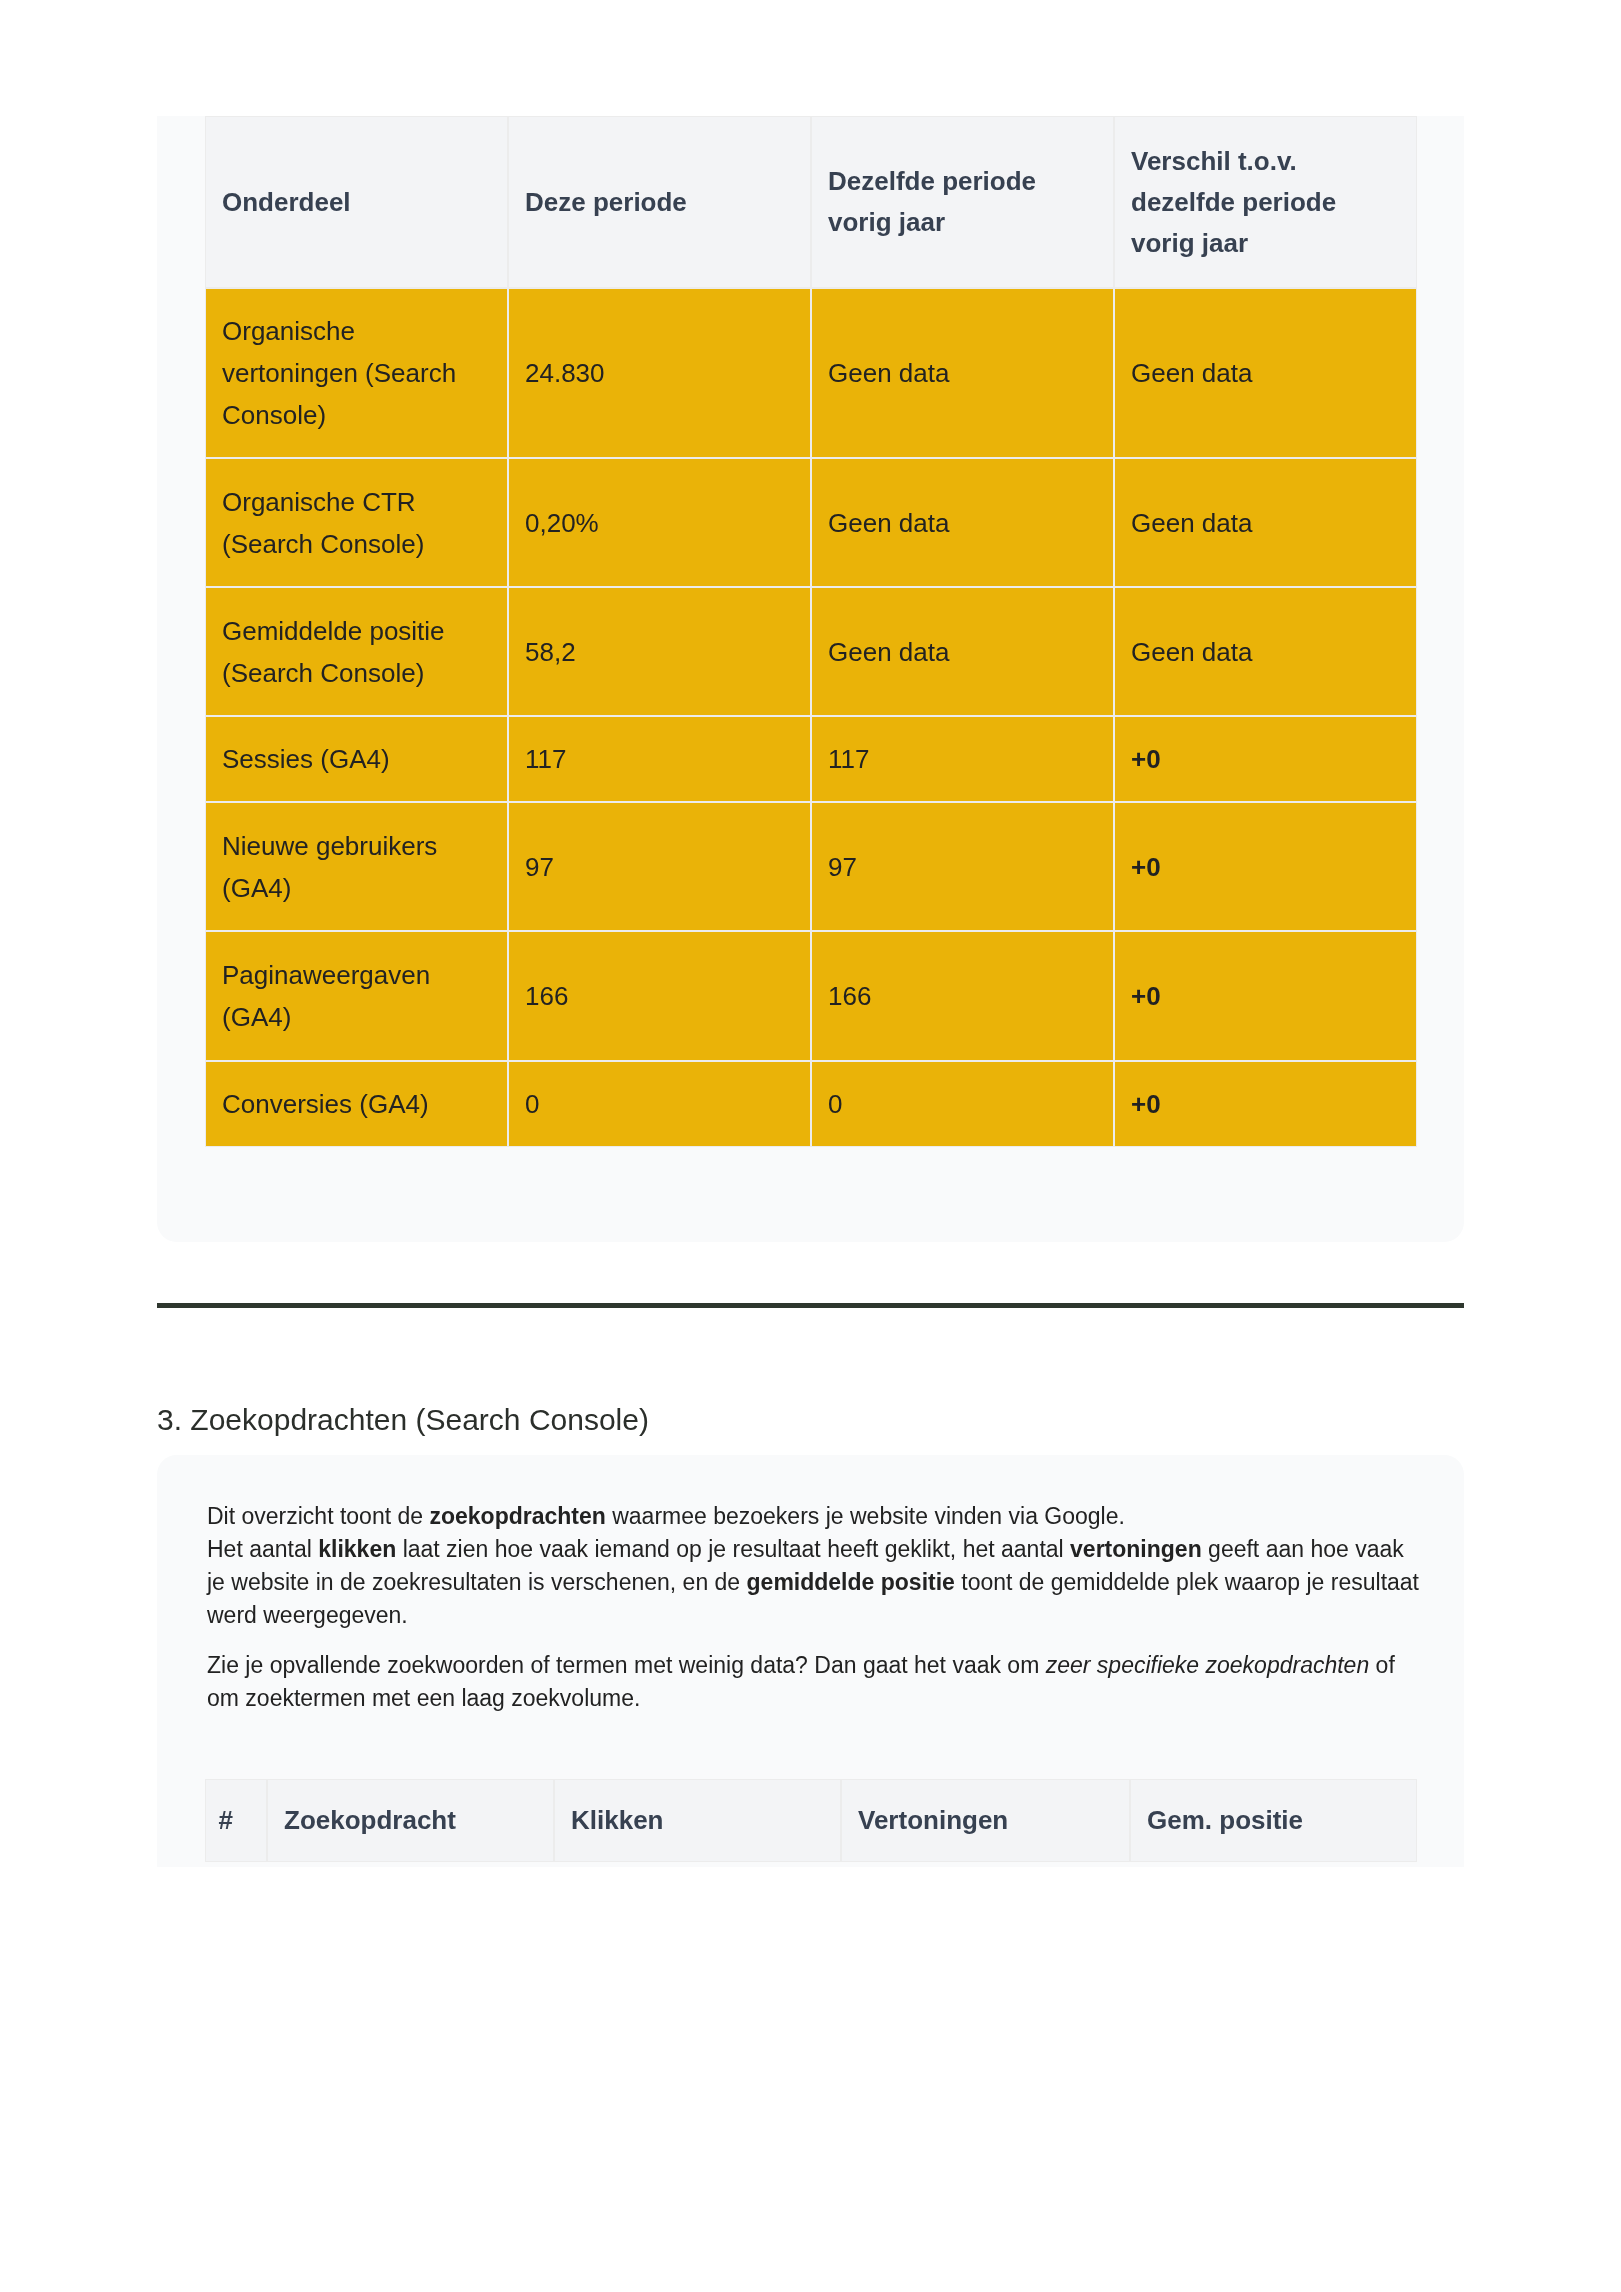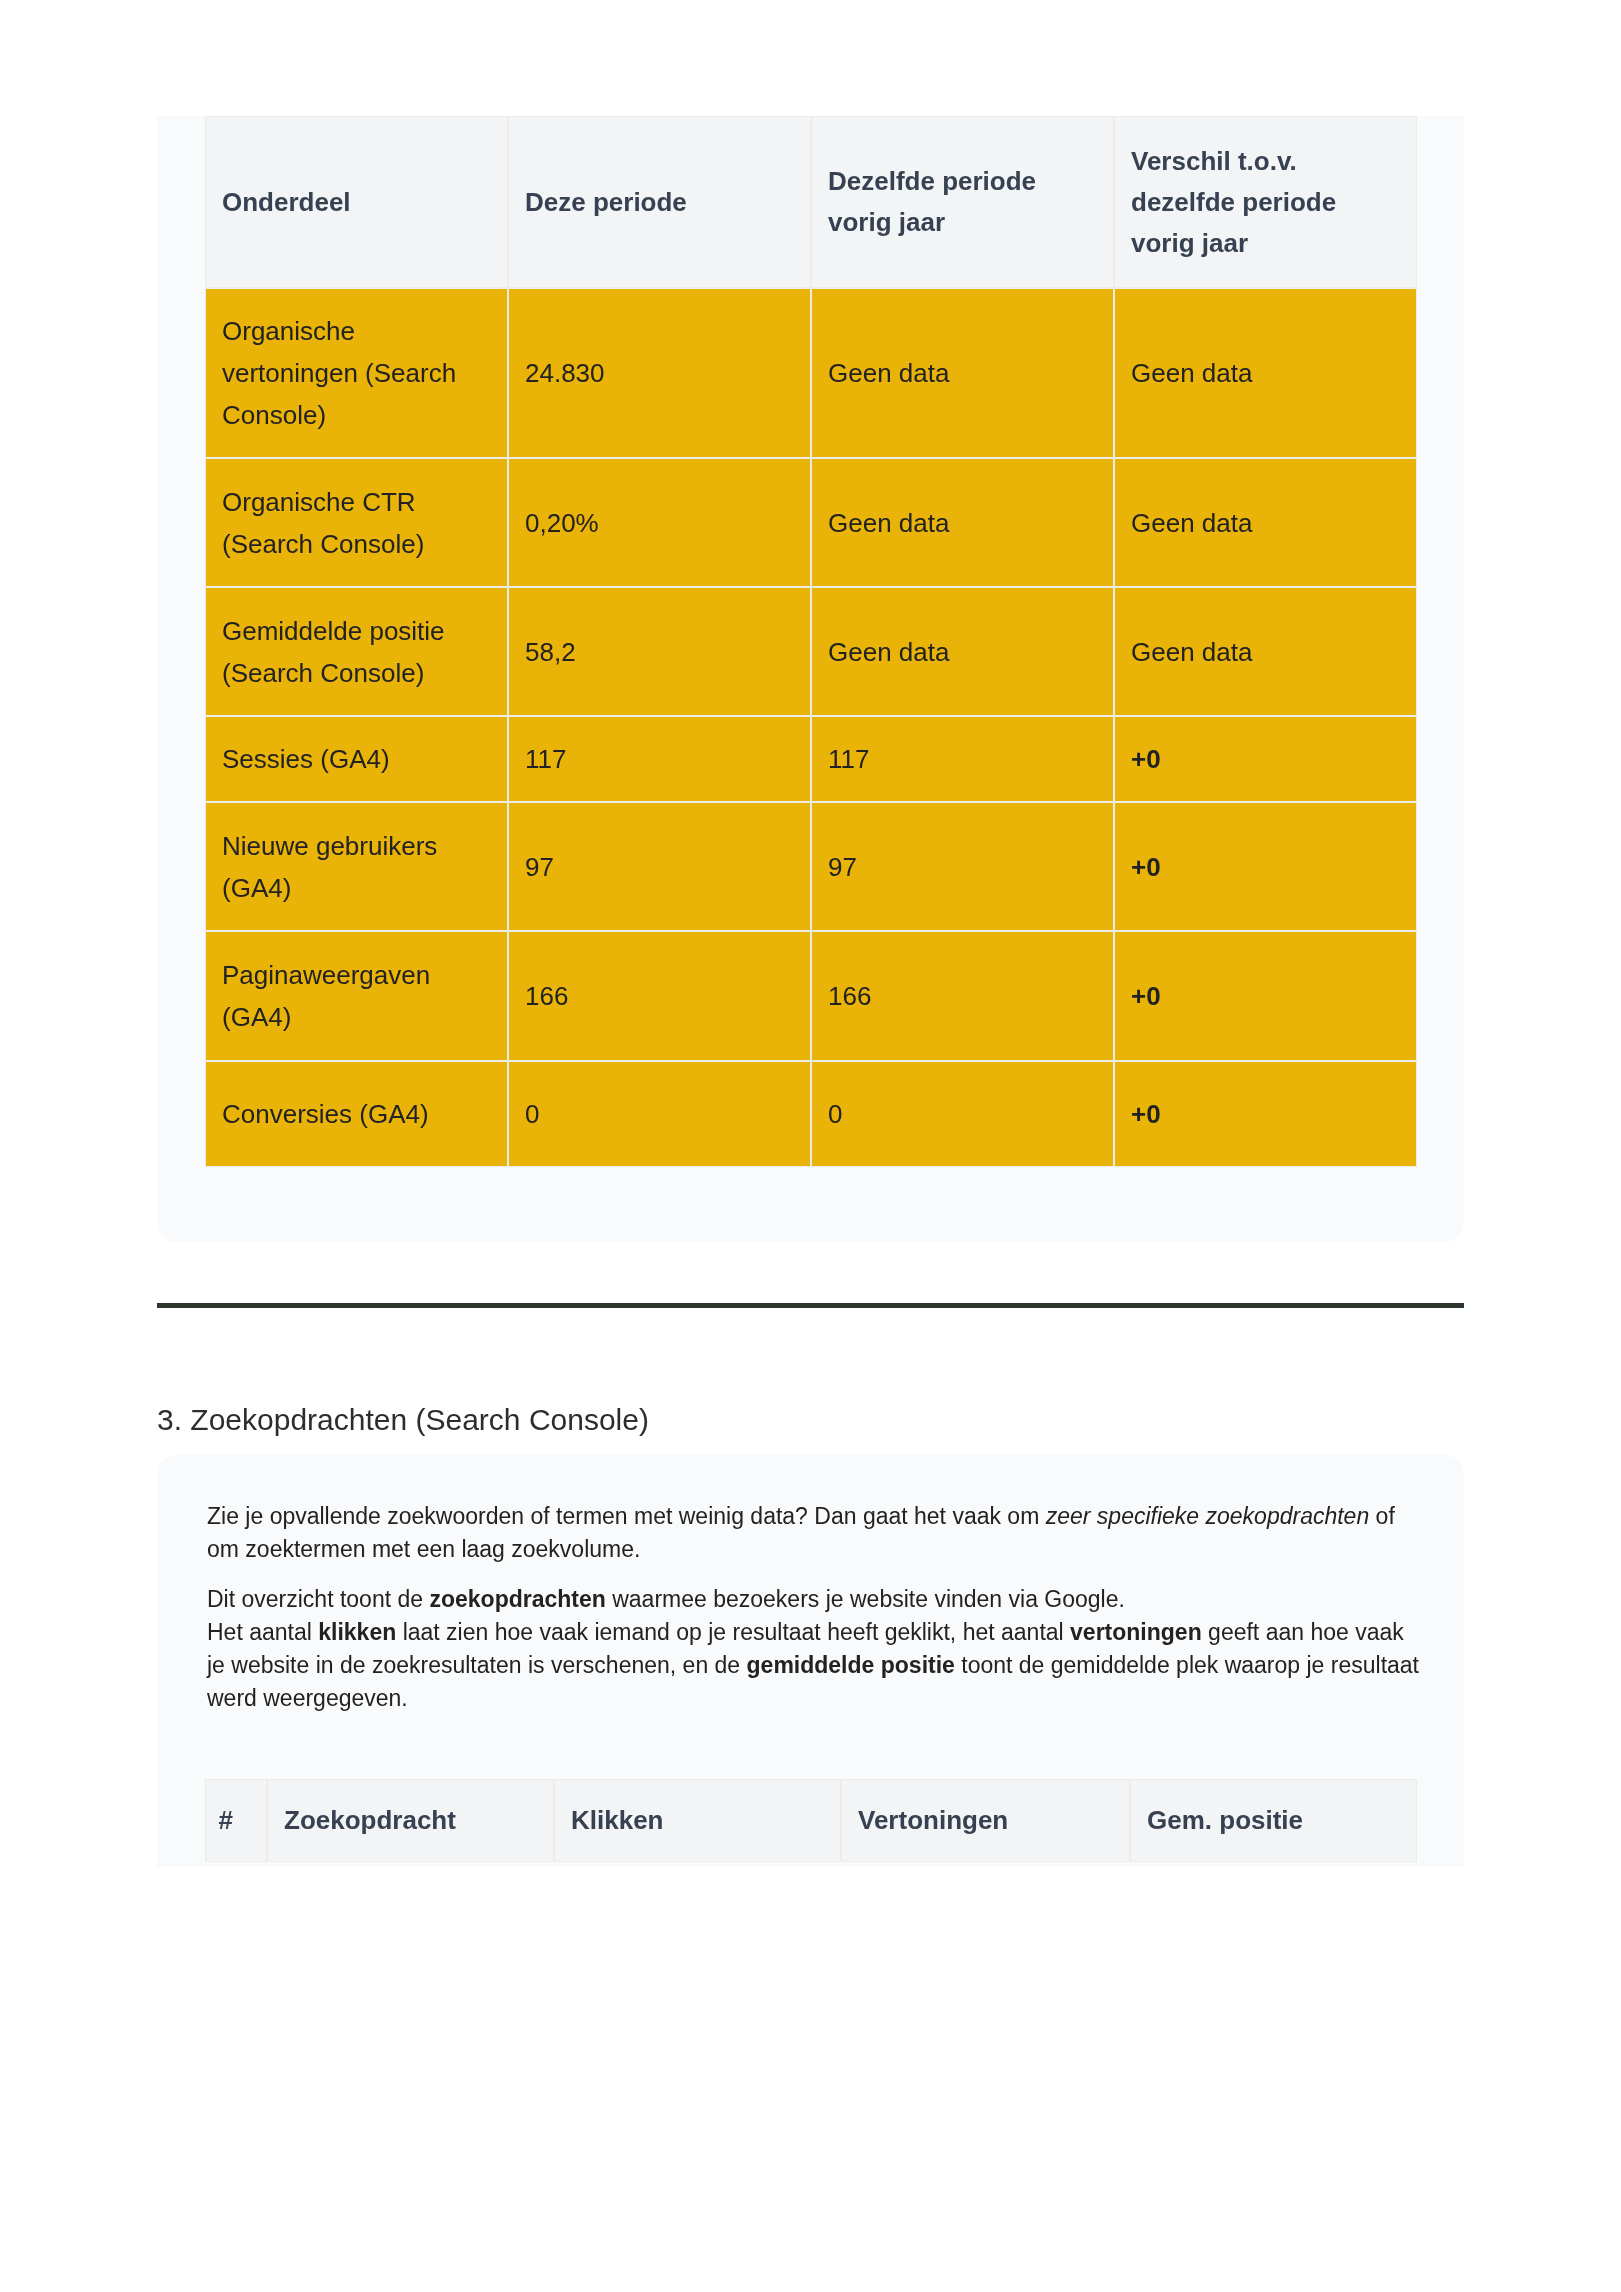--- a/index.html
+++ b/index.html
@@ -108,42 +108,42 @@
         <td>97</td>
         <td>97</td>
         <td class="pos">+0</td>
       </tr>
       <tr style="height:130px">
         <td>Paginaweergaven (GA4)</td>
         <td>166</td>
         <td>166</td>
         <td class="pos">+0</td>
       </tr>
-      <tr style="height:106px">
+      <tr style="height:86px">
         <td>Conversies (GA4)</td>
         <td>0</td>
         <td>0</td>
         <td class="pos">+0</td>
       </tr>
     </tbody>
   </table>
 </div>
 
 <div class="divider"></div>
 
 <h2 class="section-title">3. Zoekopdrachten (Search Console)</h2>
 
 <div class="card" id="card2">
   <div class="intro">
     <p>
-      <span>Zie je opvallende zoekwoorden of termen met weinig data? Dan gaat het vaak om </span><i>zeer specifieke zoekopdrachten</i><span> of om zoektermen met een laag zoekvolume.</span>
+      <span>Dit overzicht toont de </span><b>zoekopdrachten</b><span> waarmee bezoekers je website vinden via Google.</span><br>
+      <span>Het aantal </span><b>klikken</b><span> laat zien hoe vaak iemand op je resultaat heeft geklikt, het aantal </span><b>vertoningen</b><span> geeft aan hoe vaak je website in de zoekresultaten is verschenen, en de </span><b>gemiddelde positie</b><span> toont de gemiddelde plek waarop je resultaat werd weergegeven.</span>
     </p>
     <p>
-      <span>Dit overzicht toont de </span><b>zoekopdrachten</b><span> waarmee bezoekers je website vinden via Google.</span><br>
-      <span>Het aantal </span><b>klikken</b><span> laat zien hoe vaak iemand op je resultaat heeft geklikt, het aantal </span><b>vertoningen</b><span> geeft aan hoe vaak je website in de zoekresultaten is verschenen, en de </span><b>gemiddelde positie</b><span> toont de gemiddelde plek waarop je resultaat werd weergegeven.</span>
+      <span>Zie je opvallende zoekwoorden of termen met weinig data? Dan gaat het vaak om </span><i>zeer specifieke zoekopdrachten</i><span> of om zoektermen met een laag zoekvolume.</span>
     </p>
   </div>
 
   <table class="grid" id="queries-table">
     <colgroup>
       <col style="width:62px">
         <col style="width:287px">
         <col style="width:287px">
         <col style="width:289px">
         <col style="width:287px">

